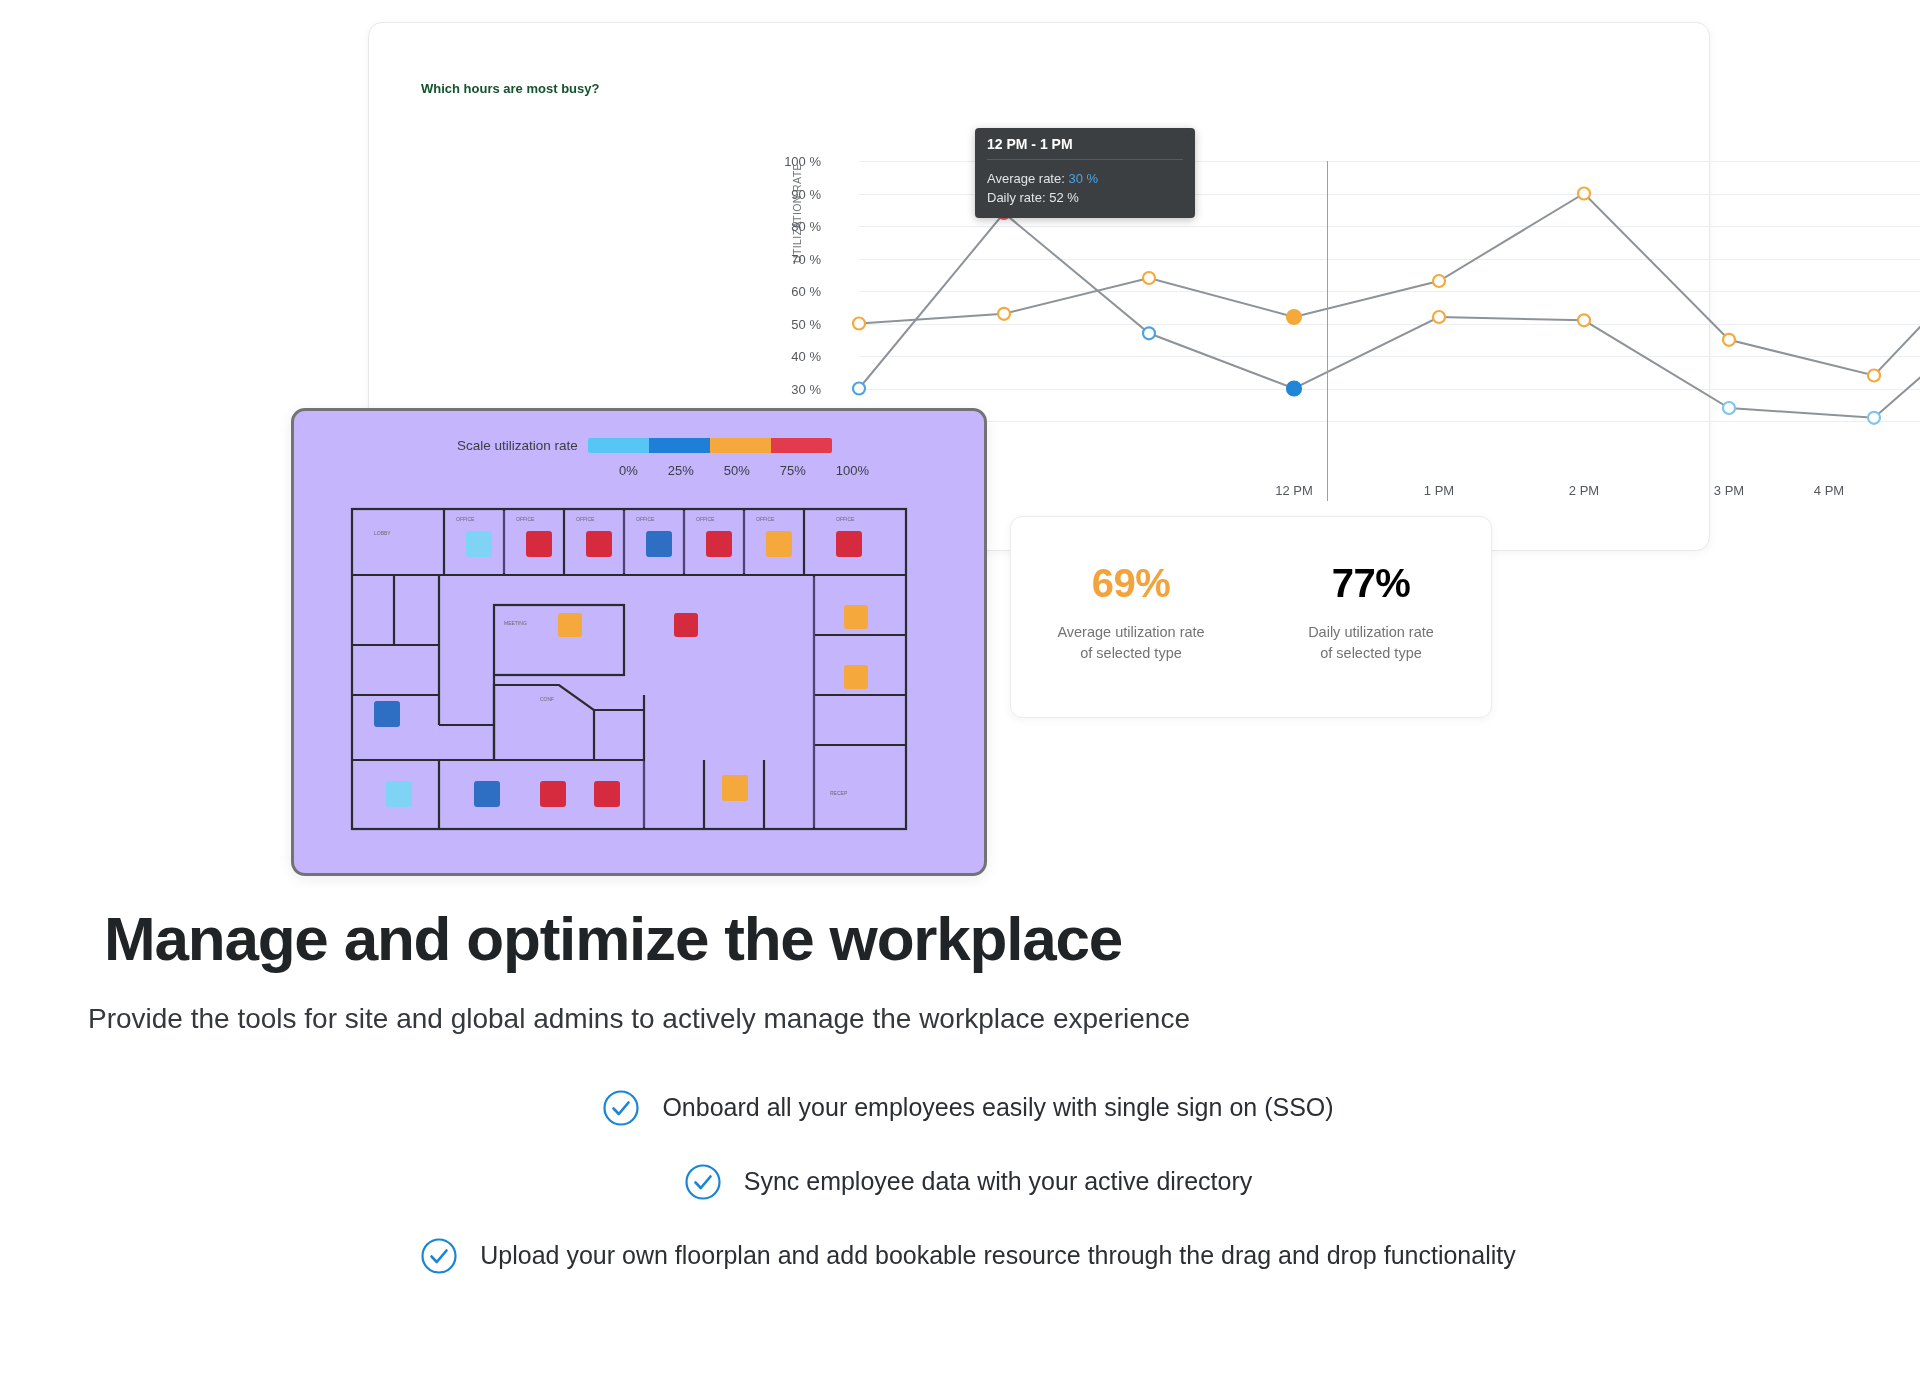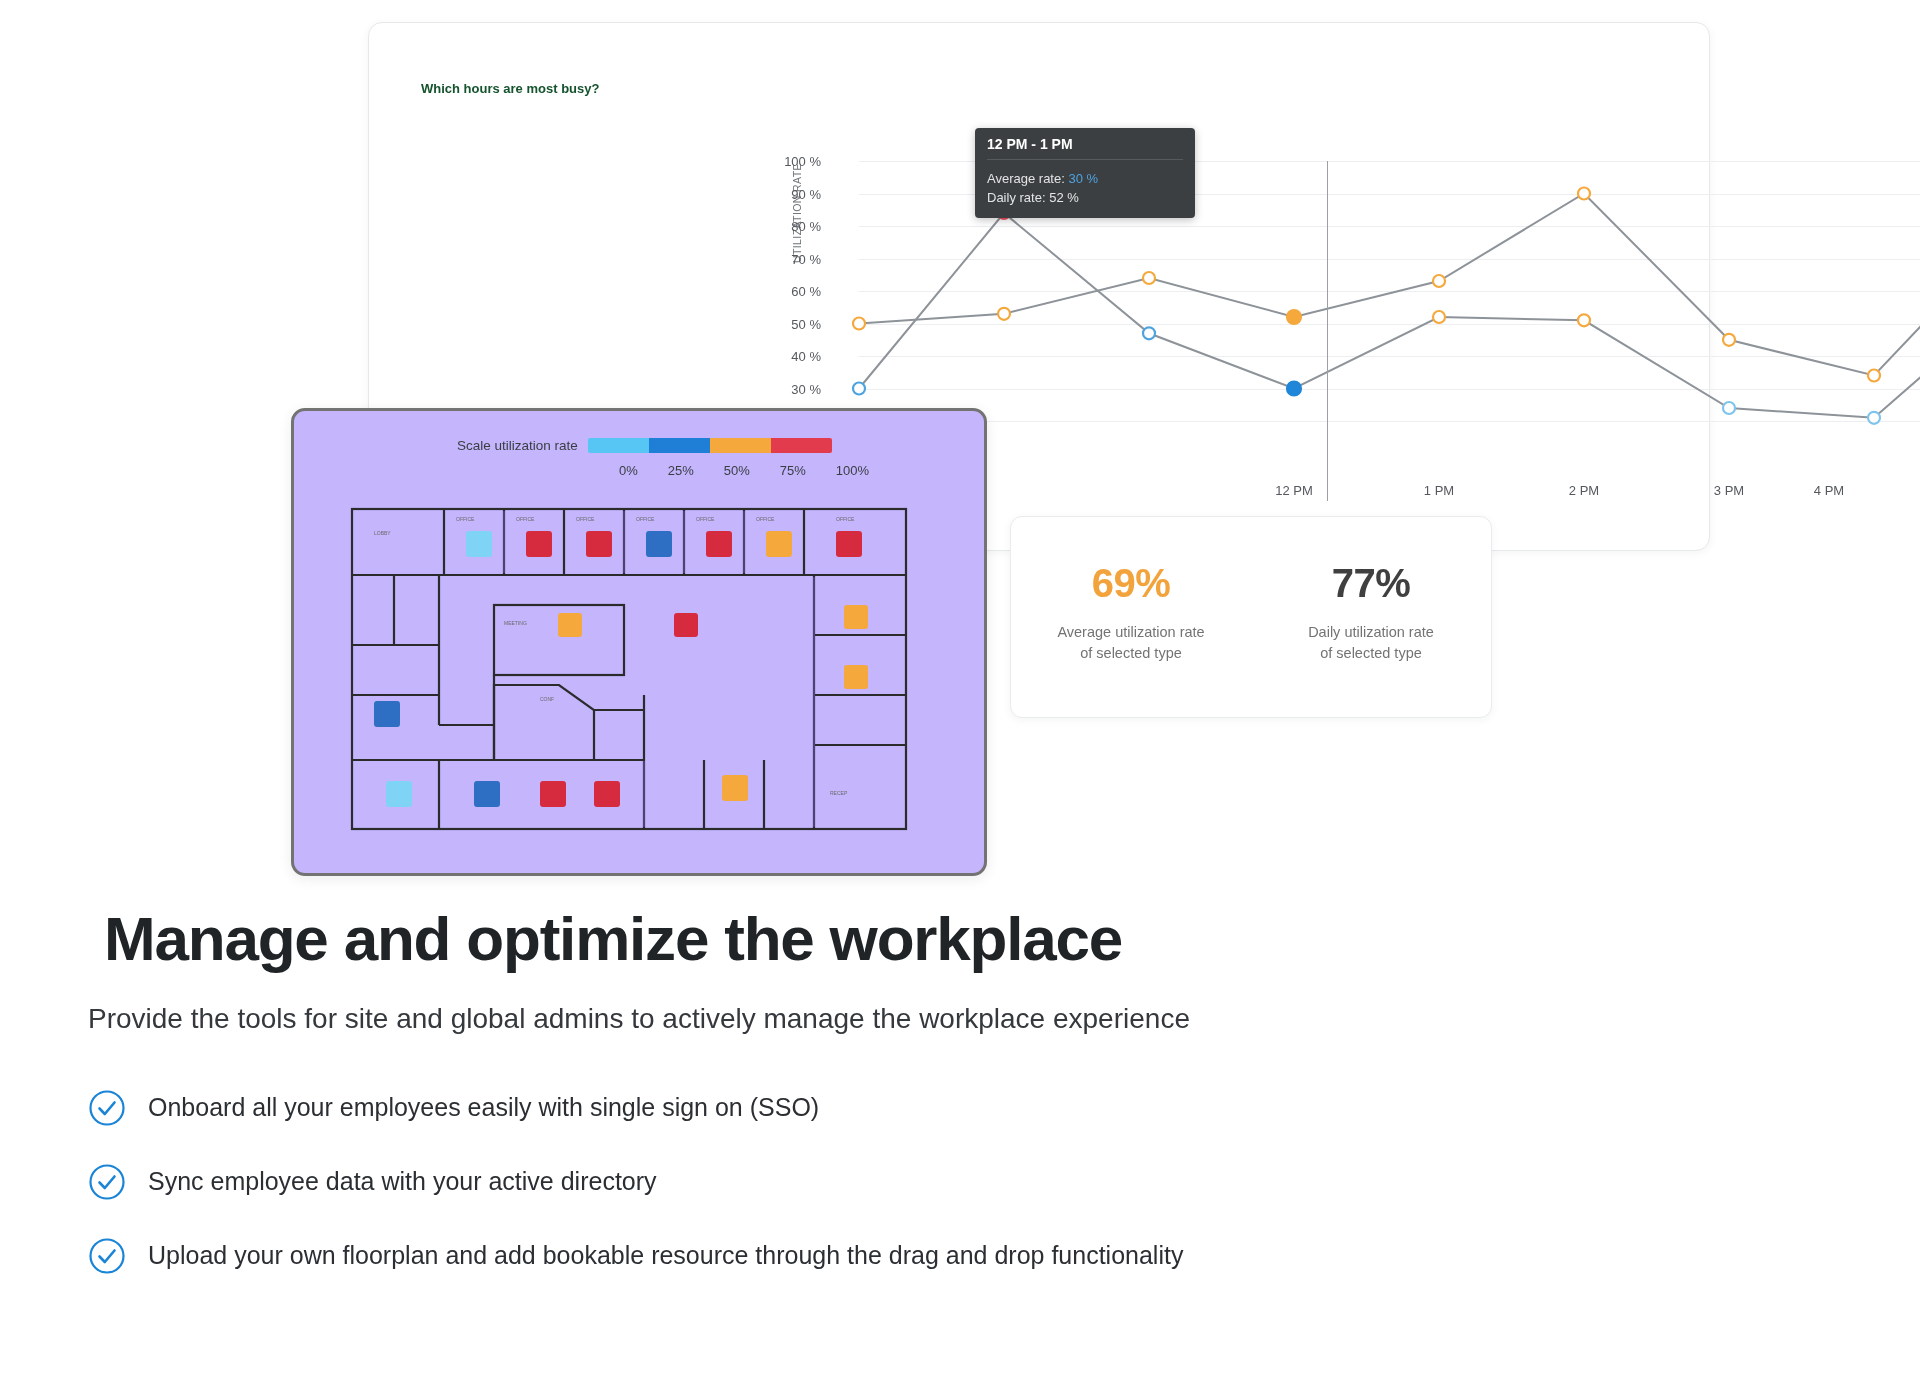--- a/index.html
+++ b/index.html
@@ -151,21 +151,21 @@
     flex: 1;
     text-align: center;
     padding-top: 44px;
   }
   .stat .big {
     font-size: 40px;
     font-weight: bold;
     letter-spacing: -0.5px;
   }
   .stat.avg .big { color: #f2a33c; }
-  .stat.daily .big { color: #404040; }
+  .stat.daily .big { color: #000000; }
   .stat .cap {
     margin-top: 16px;
     font-size: 14.5px;
     line-height: 1.45;
     color: #737373;
   }
 
   
   .floor-card {
     position: absolute;
@@ -238,20 +238,21 @@
   ul.bullets {
     list-style: none;
     margin: 50px 0 0 0;
     padding: 0;
   }
   ul.bullets li {
     display: flex;
     align-items: center;
     gap: 22px;
     margin-bottom: 36px;
+    justify-content: center;
   }
   .check {
     flex: 0 0 auto;
     width: 38px;
     height: 38px;
   }
   .bullet-text {
     font-size: 25px;
     color: #2b2f33;
     line-height: 1.3;

